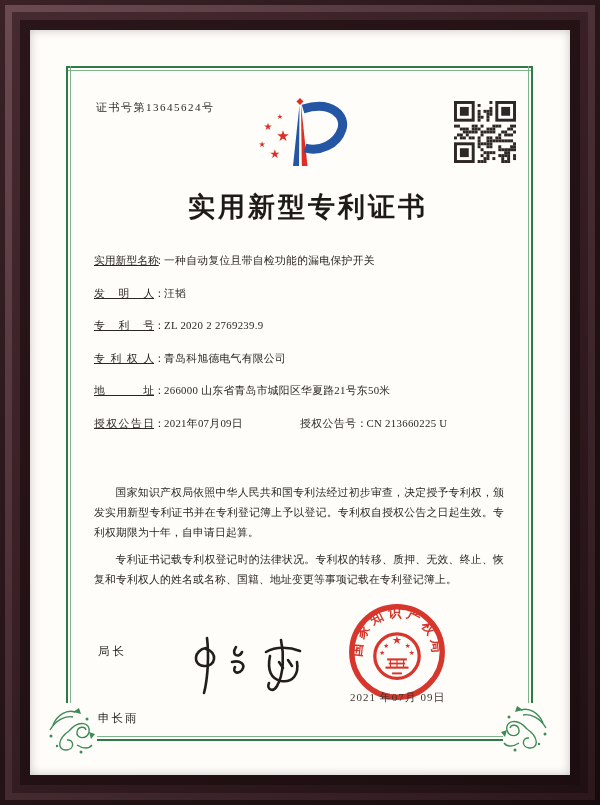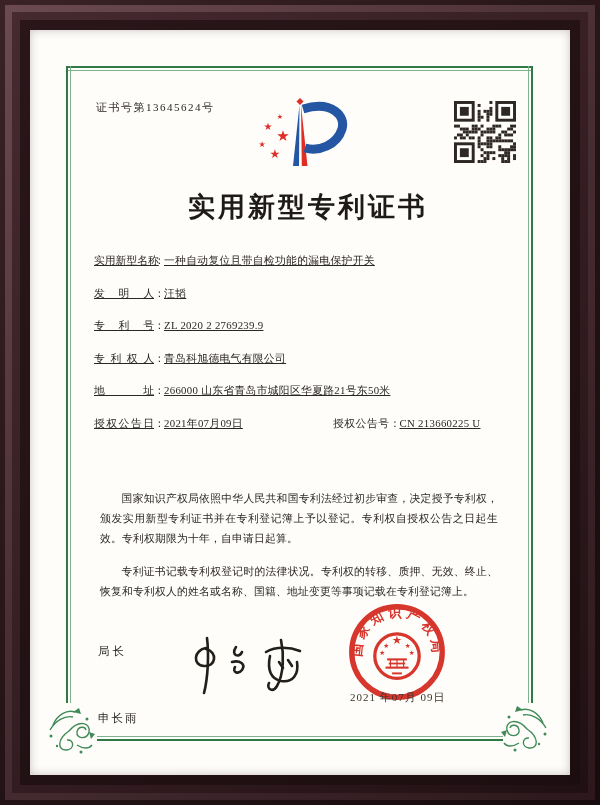--- a/index.html
+++ b/index.html
@@ -25,25 +25,25 @@
   .fl-bl{left:13px;top:675px;}
   .fl-br{left:471px;top:673px;transform:scaleX(-1);}
   .certno{position:absolute;left:66px;top:70px;font-size:11px;letter-spacing:1.5px;color:#2b2724;}
   .logo{position:absolute;left:213px;top:66px;width:114px;height:78px;}
   .qr{position:absolute;left:424px;top:71px;width:62px;height:62px;}
   .title{position:absolute;left:16px;right:0;top:159px;text-align:center;font-size:27px;font-weight:700;letter-spacing:3px;color:#1d1a18;}
   .rows{position:absolute;left:64px;top:224px;width:430px;font-size:10.8px;color:#2b2724;}
   .row{position:relative;height:32.6px;white-space:nowrap;}
   .lbl{display:inline-block;width:60px;text-align:justify;text-align-last:justify;vertical-align:top;text-decoration:underline;}
   .colon{display:inline-block;width:10px;}
-  .val{letter-spacing:.3px;text-decoration:underline;}
-  .pair2{position:absolute;left:206px;top:0;margin-left:33px;}
+  .val{letter-spacing:.3px;}
+  .pair2{position:absolute;left:206px;top:0;}
   .pair2 .lbl2{letter-spacing:.5px;}
   .paras{position:absolute;left:58px;top:446px;width:422px;font-size:10.8px;line-height:20.2px;color:#2b2724;text-align:justify;letter-spacing:.2px;}
-  .paras p{margin:12px;text-indent:2em;}
+  .paras p{margin:6px;text-indent:2em;}
   .signer-title{position:absolute;left:68px;top:614px;font-size:11.5px;letter-spacing:3px;color:#2b2724;text-align:center;}
   .signer-name{position:absolute;left:68px;top:637px;font-size:11.5px;letter-spacing:2px;color:#2b2724;margin-top:44px;}
   .signature{position:absolute;left:148px;top:604px;width:148px;height:64px;}
   .seal{position:absolute;left:317px;top:571px;width:100px;height:102px;z-index:2;}
   .seal-date{position:absolute;left:320px;top:660px;width:130px;font-size:11px;letter-spacing:1px;color:#3c362e;z-index:3;}
 </style>
 </head>
 <body>
 
 <div class="scene">

